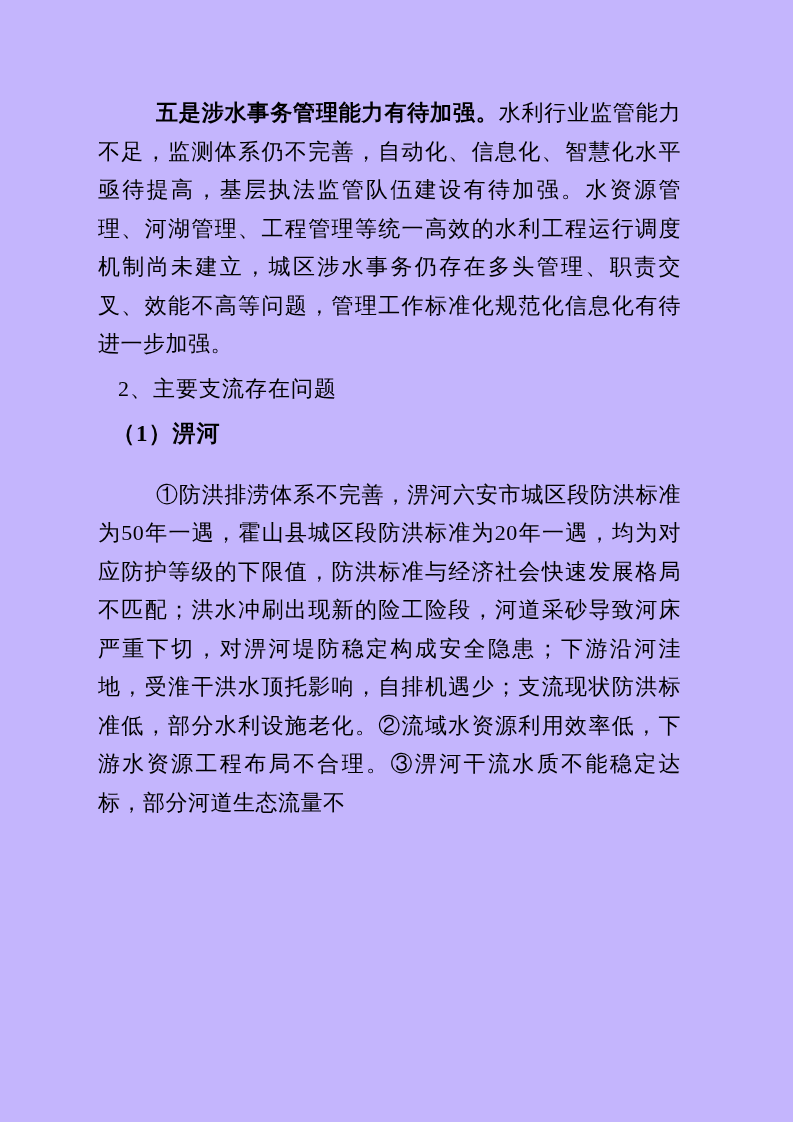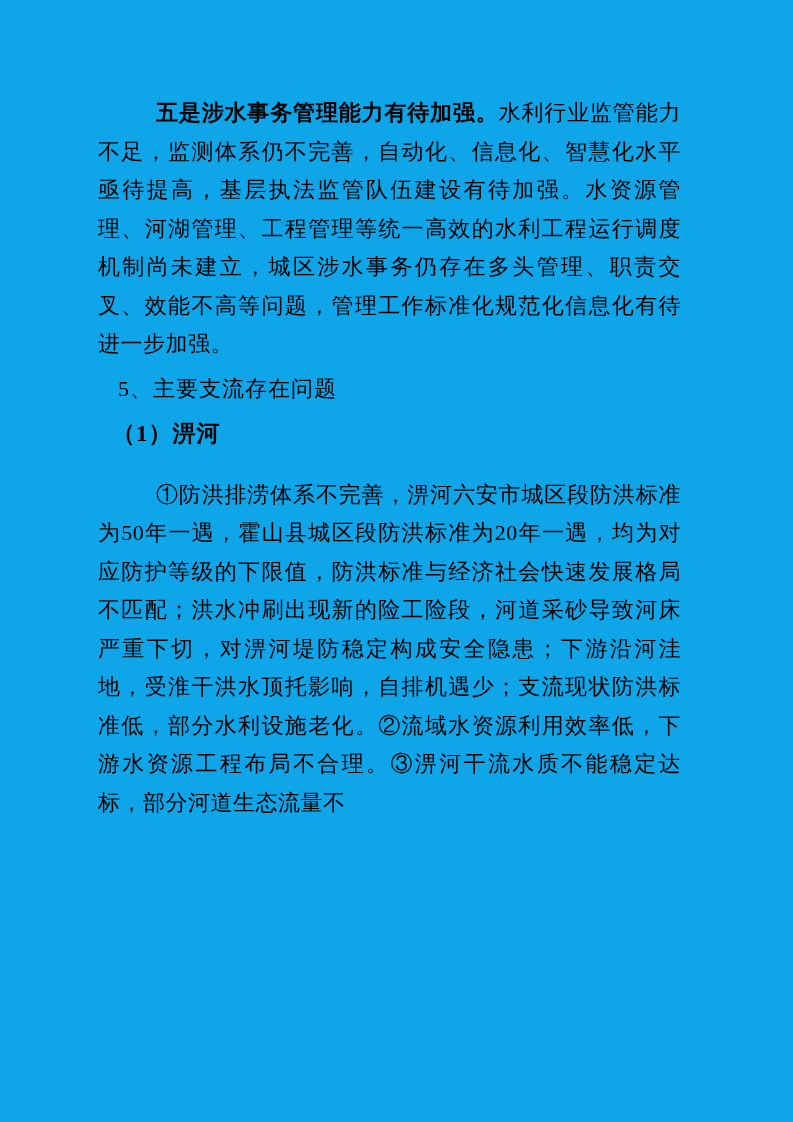--- a/index.html
+++ b/index.html
@@ -4,21 +4,21 @@
 <style>
   html, body {
     margin: 0;
     padding: 0;
     background: #ffffff;
   }
   .page {
     position: relative;
     width: 793px;
     height: 1122px;
-    background: #0ea5e9;
+    background: #c4b5fd;
     box-sizing: border-box;
     padding: 94px 112px 0 98px;
     overflow: hidden;
     color: #000000;
     font-family: "Liberation Serif", "DejaVu Serif", serif;
   }
   .body-para {
     margin: 0;
     font-size: 22px;
     line-height: 38.5px;
@@ -48,19 +48,19 @@
   }
 </style>
 </head>
 <body>
 
 <div class="page">
 
   <p class="body-para"><span class="lead">五是涉水事务管理能力有待加强。</span><span>水利行业监管能力不足，监测体系仍不完善，自动化、信息化、智慧化水平亟待提高，基层执法监管队伍建设有待加强。水资源管理、河湖管理、工程管理等统一高效的水利工程运行调度机制尚未建立，城区涉水事务仍存在多头管理、职责交叉、效能不高等问题，管理工作标准化规范化信息化有待进一步加强。</span></p>
 
 
-  <h3 class="heading-kai">5、主要支流存在问题</h3>
+  <h3 class="heading-kai">2、主要支流存在问题</h3>
 
   <h4 class="heading-bold">（1）淠河</h4>
 
   <p class="body-para"><span>①防洪排涝体系不完善，淠河六安市城区段防洪标准为50年一遇，霍山县城区段防洪标准为20年一遇，均为对应防护等级的下限值，防洪标准与经济社会快速发展格局不匹配；洪水冲刷出现新的险工险段，河道采砂导致河床严重下切，对淠河堤防稳定构成安全隐患；下游沿河洼地，受淮干洪水顶托影响，自排机遇少；支流现状防洪标准低，部分水利设施老化。②流域水资源利用效率低，下游水资源工程布局不合理。③淠河干流水质不能稳定达标，部分河道生态流量不</span></p>
 
 </div>
 
 </body></html>

